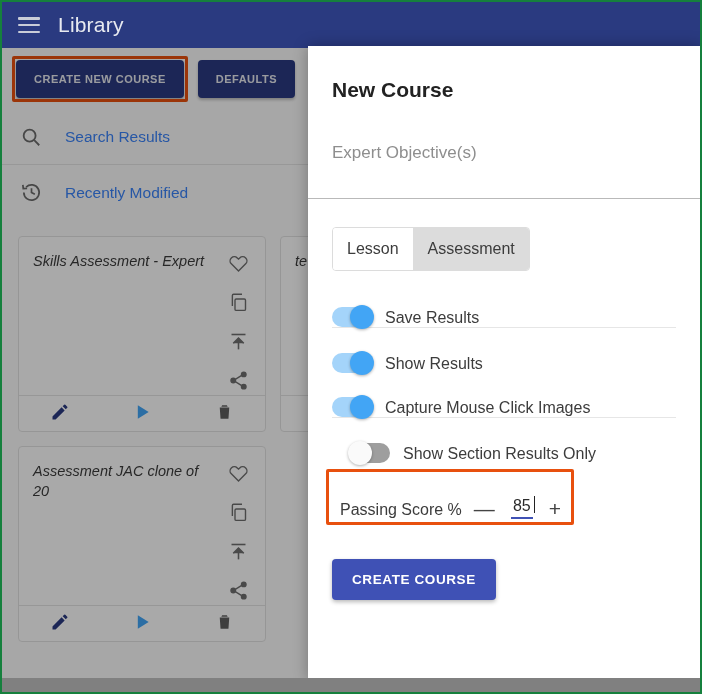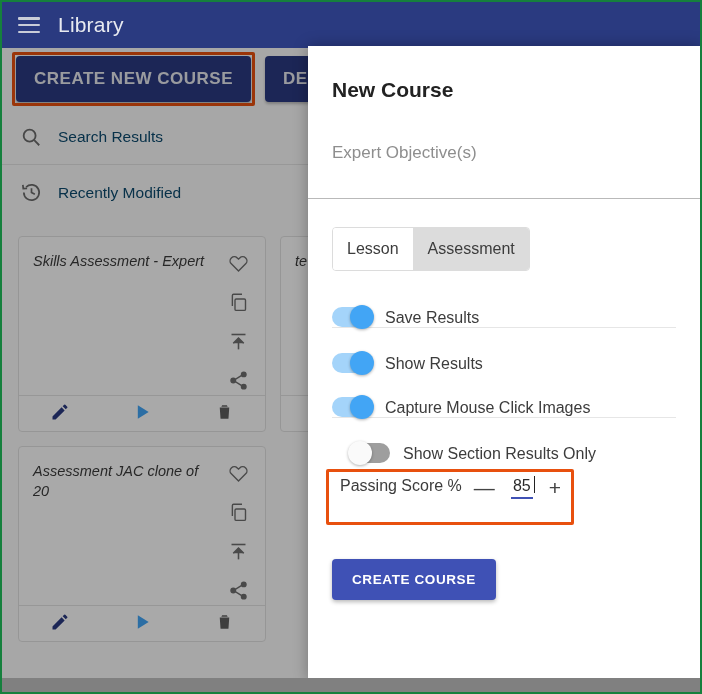--- a/index.html
+++ b/index.html
@@ -75,21 +75,21 @@
     display: flex;
     align-items: center;
     padding-left: 14px;
     gap: 14px;
   }
   .flat-btn {
     background: #2a3a80;
     color: #e6e8ee;
     border: none;
     border-radius: 4px;
-    font-size: 17px;
+    font-size: 11px;
     font-weight: bold;
     letter-spacing: .5px;
     padding: 13px 18px;
     cursor: pointer;
     box-shadow: 0 2px 3px rgba(0,0,0,.25);
     white-space: nowrap;
   }
   #create-new-course-wrap {
     position: relative;
     display: inline-block;
@@ -134,21 +134,22 @@
   #row-search-results { top: 62px; }
   #row-recently-modified { top: 117px; border-bottom: none; }
   .list-header .lh-icon {
     width: 26px; height: 26px;
     margin-right: 14px;
     color: #6b6b6b;
     display: flex; align-items: center; justify-content: center;
   }
   .list-header .lh-label {
     font-size: 15.5px;
-    color: #0c4a6e;
+    color: #3b82f6;
+    margin-left: 7px;
   }
 
   
   #cards {
     position: absolute;
     left: 16px; top: 188px;
     width: 690px;
     display: flex;
     flex-wrap: wrap;
     gap: 14px;
@@ -290,21 +291,21 @@
   }
 
   
   #passing-score-wrap {
     position: relative;
     margin-top: 14px;
     width: 236px;
   }
   #passing-score {
     display: flex;
-    align-items: flex-start;
+    align-items: flex-end;
     height: 42px;
     gap: 10px;
     padding-left: 8px;
   }
   #passing-score-label {
     font-size: 16px;
     color: #3c3c3c;
     white-space: nowrap;
   }
   .step-btn {

